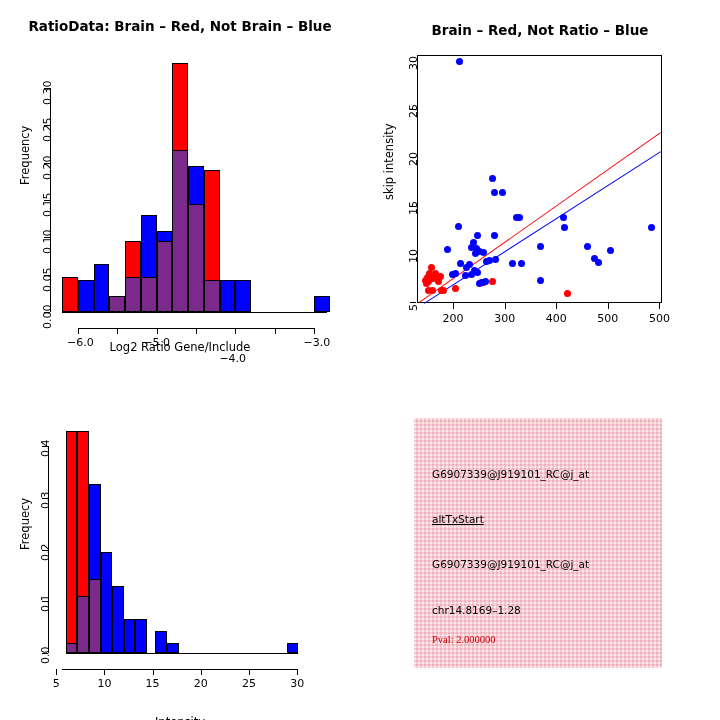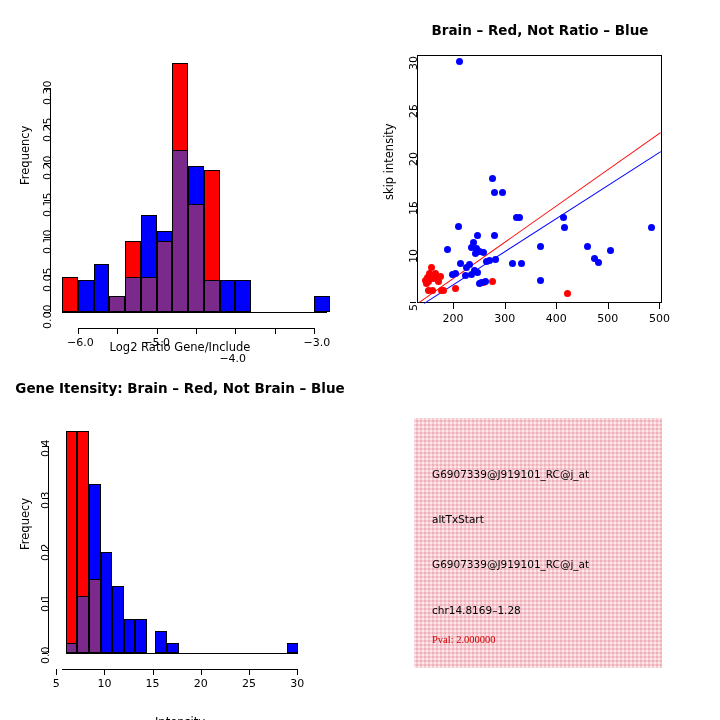--- a/index.html
+++ b/index.html
@@ -65,20 +65,21 @@
     font-family:"DejaVu Sans", sans-serif;
     color:#000;
     white-space:nowrap;
   }
   .info-line.pval{color:#cc0000;}
 </style>
 </head>
 <body>
 
 <div class="panel" id="ratio-panel" style="left:0;top:0;width:360px;height:360px;">
+  <div class="ttl" style="top:18px;">RatioData: Brain – Red, Not Brain – Blue</div>
   <div class="plotbox" id="ratio-plot" style="left:0;top:0;width:360px;height:360px;">
       <div class="axisline" style="left: 50px; top: 88.1194px; width: 1px; height: 223.881px;"></div>
       <div class="tick" style="left: 44px; top: 312px; width: 6px; height: 1px;"></div>
       <div class="ticklab rot" style="left: 41px; top: 329px;">0.00</div>
       <div class="tick" style="left: 44px; top: 274.687px; width: 6px; height: 1px;"></div>
       <div class="ticklab rot" style="left: 41px; top: 291.687px;">0.05</div>
       <div class="tick" style="left: 44px; top: 237.373px; width: 6px; height: 1px;"></div>
       <div class="ticklab rot" style="left: 41px; top: 254.373px;">0.10</div>
       <div class="tick" style="left: 44px; top: 200.06px; width: 6px; height: 1px;"></div>
       <div class="ticklab rot" style="left: 41px; top: 217.06px;">0.15</div>
@@ -213,21 +214,20 @@
       <div class="dot blue" style="left: 121.584px; top: 278.27px;"></div>
       <div class="dot blue" style="left: 177.289px; top: 277.305px;"></div>
       <div class="dot blue" style="left: 110.753px; top: 266.691px;"></div>
       <div class="dot blue" style="left: 114.363px; top: 268.621px;"></div>
       <div class="dot blue" style="left: 107.658px; top: 270.551px;"></div>
     </div>
   <div class="axtitle rot" style="left:22px;top:200px;">skip intensity</div>
 </div>
 
 <div class="panel" id="gene-panel" style="left:0;top:360px;width:360px;height:360px;">
-  <div class="ttl" style="top:20px;">Gene Itensity: Brain – Red, Not Brain – Blue</div>
   <div class="plotbox" id="gene-plot" style="left:0;top:0;width:360px;height:360px;">
       <div class="axisline" style="left: 48px; top: 86.1034px; width: 1px; height: 206.897px;"></div>
       <div class="tick" style="left: 42px; top: 293px; width: 6px; height: 1px;"></div>
       <div class="ticklab rot" style="left: 39px; top: 304px;">0.0</div>
       <div class="tick" style="left: 42px; top: 241.276px; width: 6px; height: 1px;"></div>
       <div class="ticklab rot" style="left: 39px; top: 252.276px;">0.1</div>
       <div class="tick" style="left: 42px; top: 189.552px; width: 6px; height: 1px;"></div>
       <div class="ticklab rot" style="left: 39px; top: 200.552px;">0.2</div>
       <div class="tick" style="left: 42px; top: 137.828px; width: 6px; height: 1px;"></div>
       <div class="ticklab rot" style="left: 39px; top: 148.828px;">0.3</div>
@@ -260,17 +260,17 @@
       <div class="ticklab" style="left: 234.988px; top: 317px; width: 28px; text-align: center;">25</div>
       <div class="tick" style="left: 297.181px; top: 309px; width: 1px; height: 6px;"></div>
       <div class="ticklab" style="left: 283.181px; top: 317px; width: 28px; text-align: center;">30</div>
     </div>
   <div class="axtitle rot" style="left:18px;top:190px;">Frequecy</div>
   <div class="axtitle" style="left:0;width:360px;top:347px;margin-top:8px;">Intensity</div>
 </div>
 
 <div id="info-panel" style="left:414px;top:418px;width:248px;height:250px;">
   <div class="info-line" style="left:18px;top:50px;">G6907339@J919101_RC@j_at</div>
-  <div class="info-line" style="left:18px;top:95px;">altTxStart</div>
+  <div class="info-line" style="left:18px;top:95px;text-decoration:underline;">altTxStart</div>
   <div class="info-line" style="left:18px;top:140px;">G6907339@J919101_RC@j_at</div>
   <div class="info-line" style="left:18px;top:186px;">chr14.8169–1.28</div>
   <div class="info-line pval" style="left:18px;top:216px;font-family:Liberation Serif, serif;">Pval: 2.000000</div>
 </div>
 
 </body></html>

